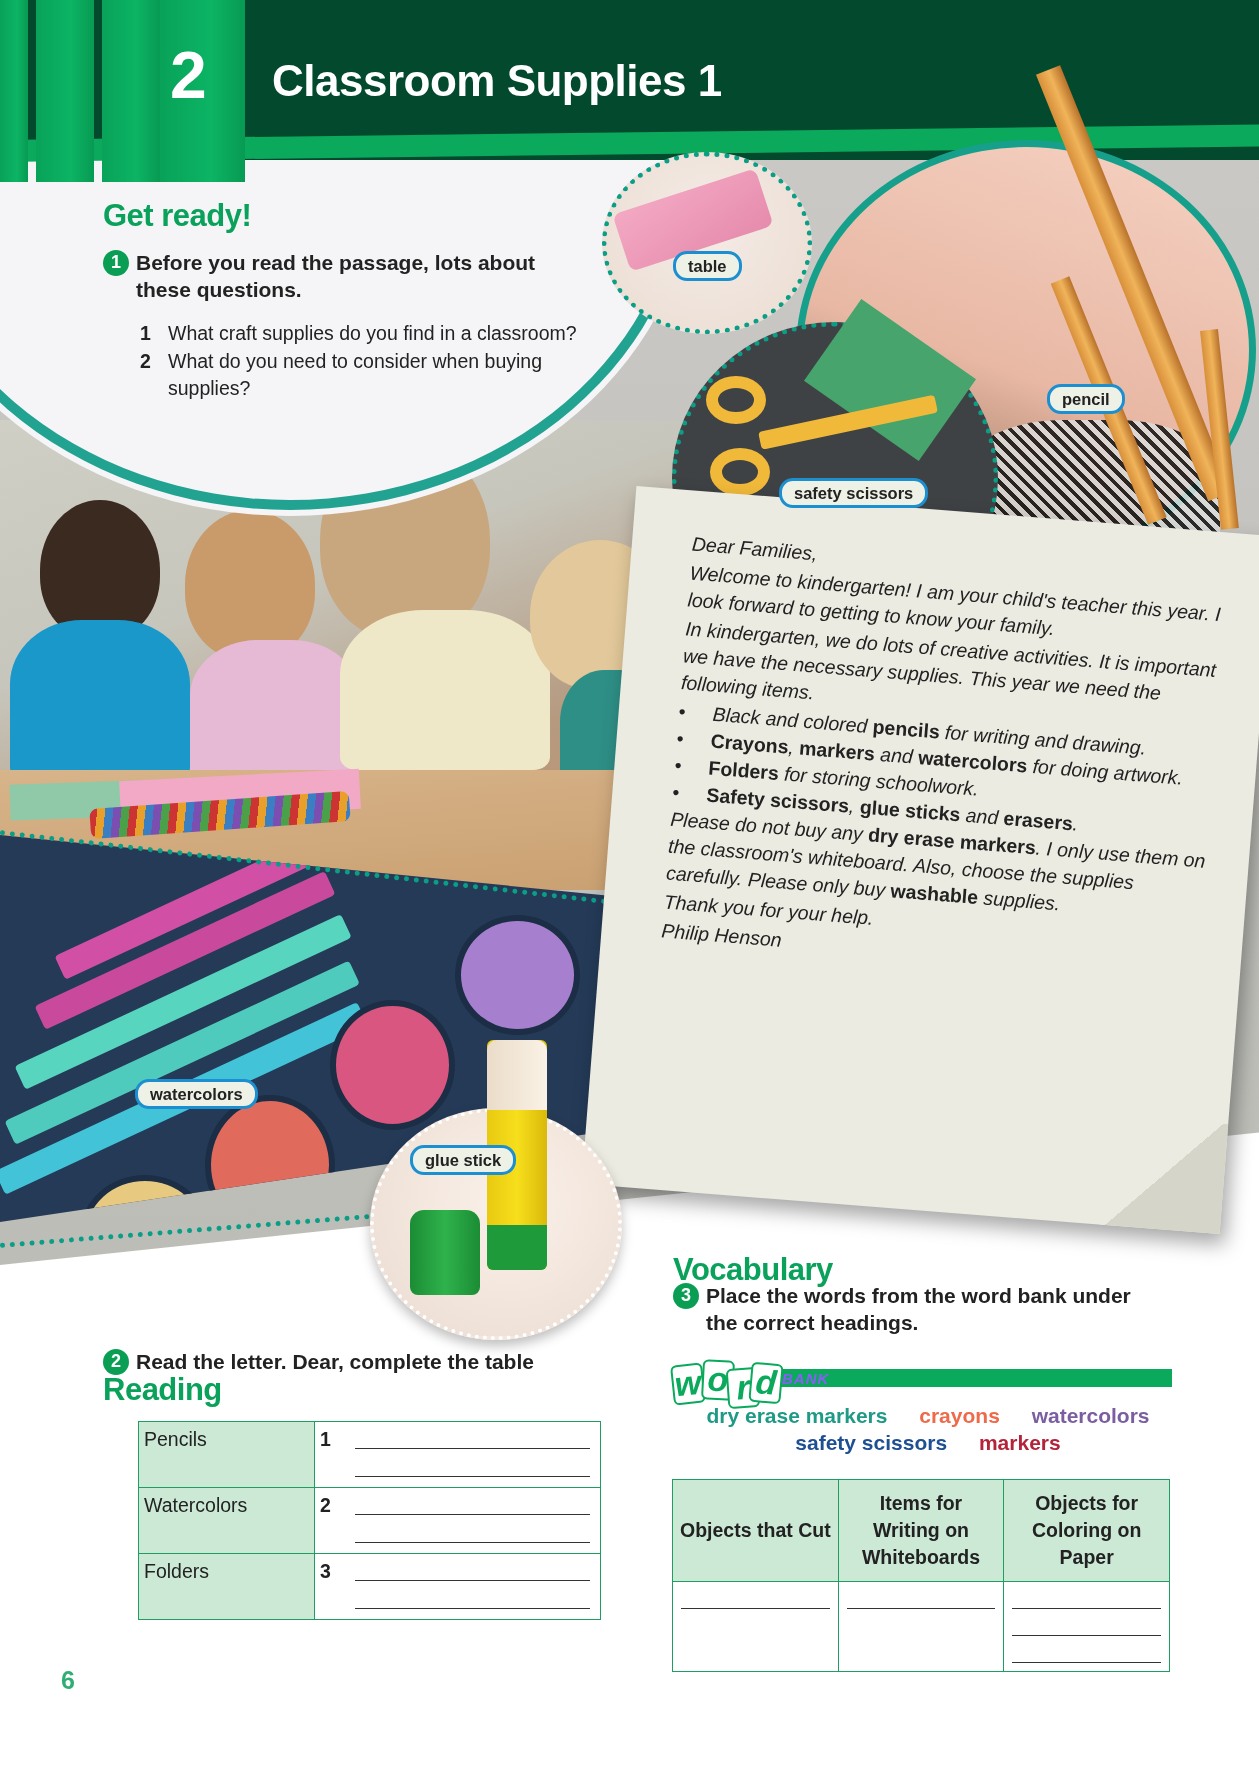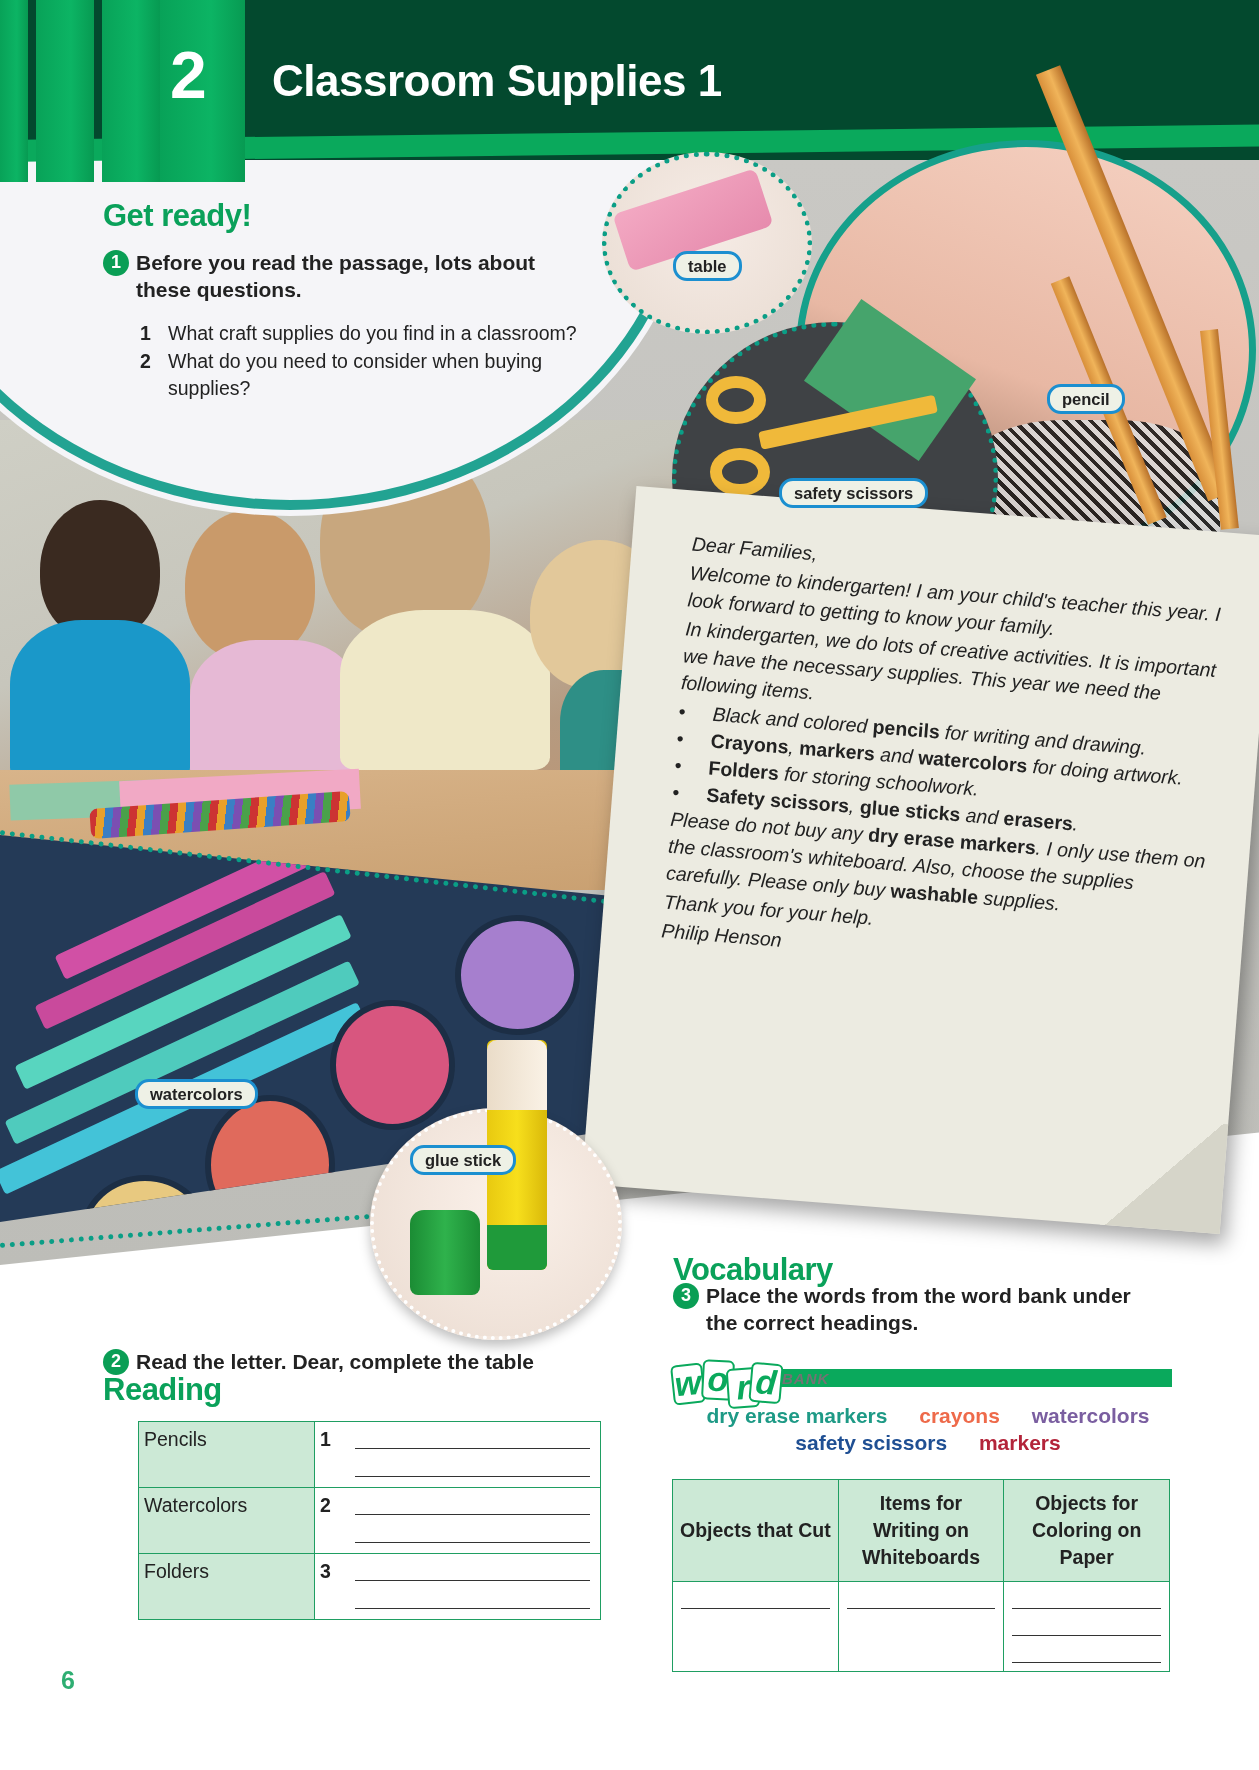--- a/index.html
+++ b/index.html
@@ -88,21 +88,21 @@
   .reading-table th, .reading-table td { border: 1.5px solid #1f9e62; text-align: left; vertical-align: top; }
   .reading-table th { background: #aad9bc; font-weight: bold; padding: 6px 5px; height: 37px; }
   .reading-table td.type { background: #cce9d6; width: 176px; padding: 6px 5px; height: 66px; }
   .reading-table td.use { position: relative; background: #fff; padding: 6px 5px; }
   .use-num { font-weight: bold; }
   .blank-line { position: absolute; left: 40px; right: 10px; border-bottom: 1.5px solid #333; }
 
   
   .wb-bar { position: absolute; left: 740px; top: 1369px; width: 432px; height: 18px; background: #0aa95c; }
   .wb-tile { position: absolute; width: 32px; height: 40px; border: 2px solid #0aa95c; background: #fff; border-radius: 6px; color: #0aa95c; font-weight: bold; font-size: 34px; font-style: italic; text-align: center; line-height: 34px; }
-  .wb-bank { position: absolute; left: 782px; top: 1370px; font-size: 15px; font-weight: bold; font-style: italic; color: #737373; letter-spacing: 1px; }
+  .wb-bank { position: absolute; left: 782px; top: 1370px; font-size: 15px; font-weight: bold; font-style: italic; color: #8b5cf6; letter-spacing: 1px; }
   .wb-words { position: absolute; left: 676px; top: 1402px; width: 504px; text-align: center; font-size: 21px; font-weight: bold; line-height: 27px; }
   .wb-words span { margin: 0 13px; }
 
   .vocab-table { position: absolute; left: 672px; top: 1479px; width: 498px; border-collapse: collapse; font-size: 19.5px; color: #222; }
   .vocab-table th, .vocab-table td { border: 1.5px solid #1f9e62; width: 33.3%; }
   .vocab-table th { background: #cce9d6; font-weight: bold; text-align: center; padding: 10px 6px; height: 90px; line-height: 27px; }
   .vocab-table td { position: relative; height: 90px; background: #fff; }
   .vocab-table .blank-line { left: 8px; right: 8px; }
 
   .page-number { position: absolute; left: 61px; top: 1666px; font-size: 25px; font-weight: bold; color: #2eae72; }

